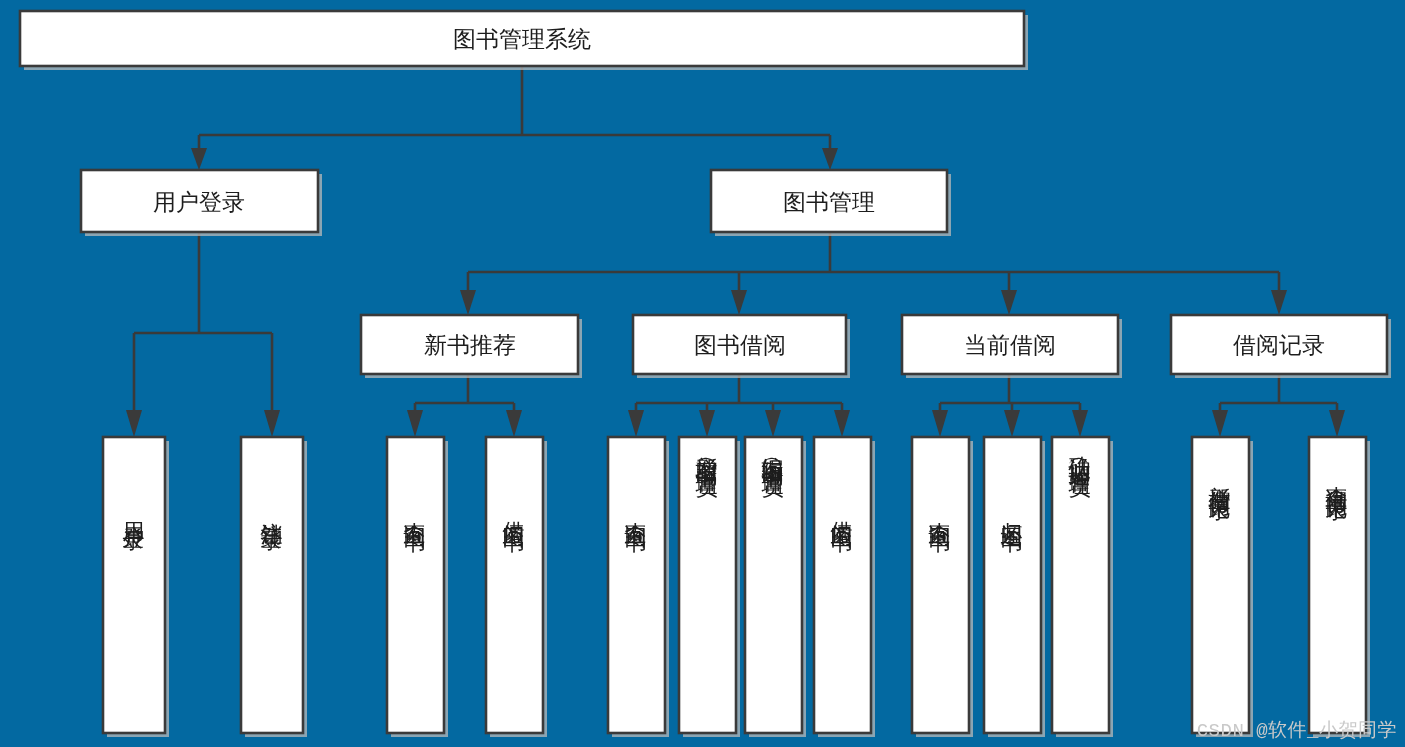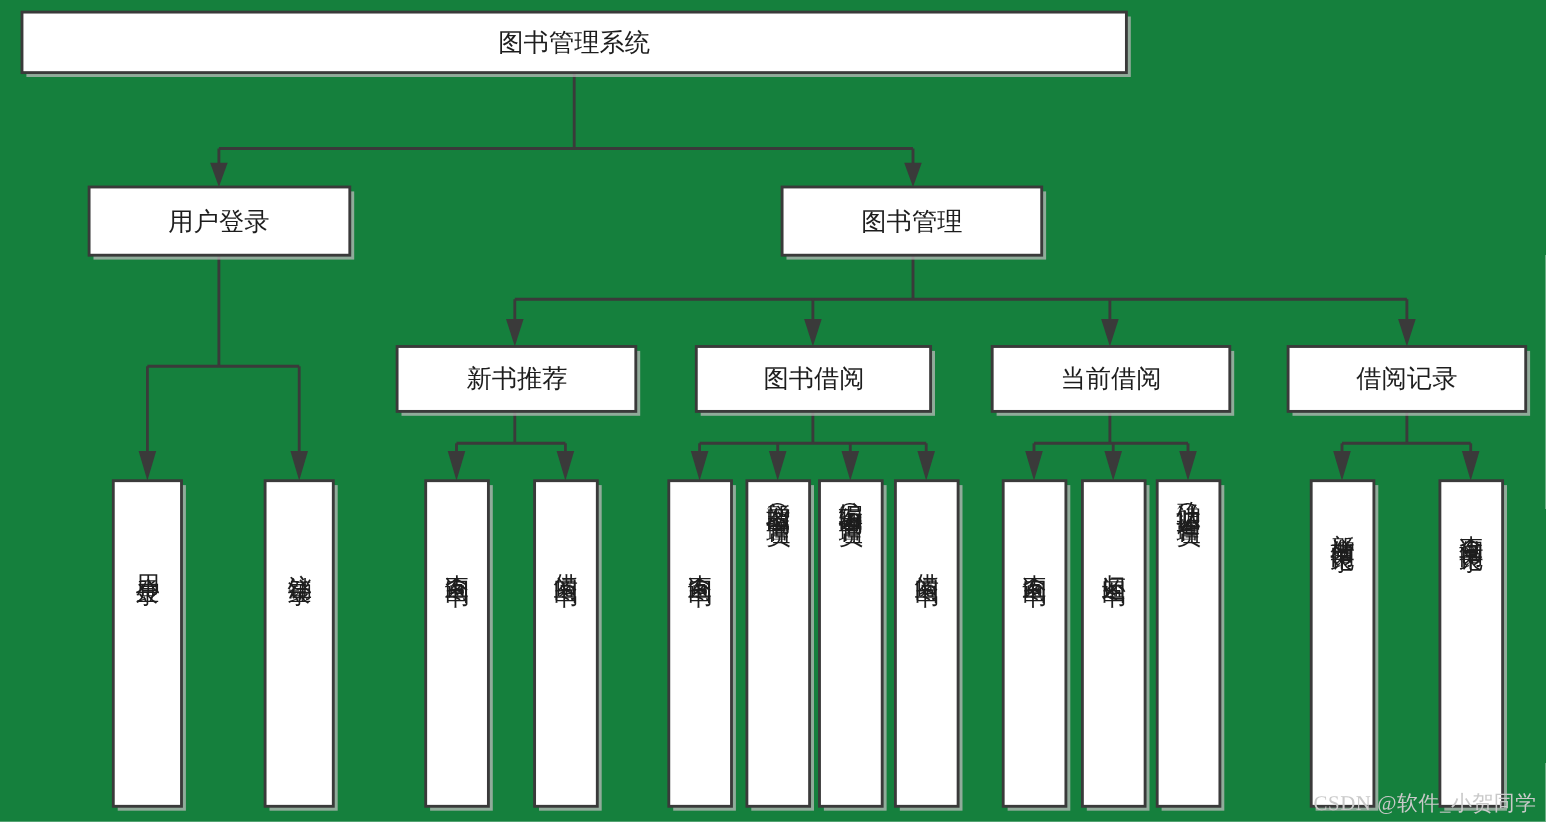--- a/index.html
+++ b/index.html
@@ -11,21 +11,21 @@
   body {
     width: 1405px;
     height: 747px;
     overflow: hidden;
     font-family: "DejaVu Sans", "Liberation Sans", sans-serif;
   }
   #diagram-root {
     position: relative;
     width: 1405px;
     height: 747px;
-    background: #15803d;
+    background: #0369a1;
   }
   svg#tree-svg {
     position: absolute;
     left: 0;
     top: 0;
     width: 1405px;
     height: 747px;
     display: block;
   }
   .node-box {
@@ -61,21 +61,21 @@
     fill: #1d1d1d;
     writing-mode: vertical-rl;
     text-orientation: upright;
     text-anchor: middle;
     letter-spacing: 3px;
   }
   .watermark-text {
     position: absolute;
     right: 8px;
     bottom: 4px;
-    font-family: Liberation Serif, serif;
+    font-family: Liberation Mono, monospace;
     font-size: 19px;
     color: #c9c9c9;
     white-space: nowrap;
     letter-spacing: 0.5px;
     user-select: none;
     margin-left: 33px;
   }
 </style>
 </head>
 <body>

